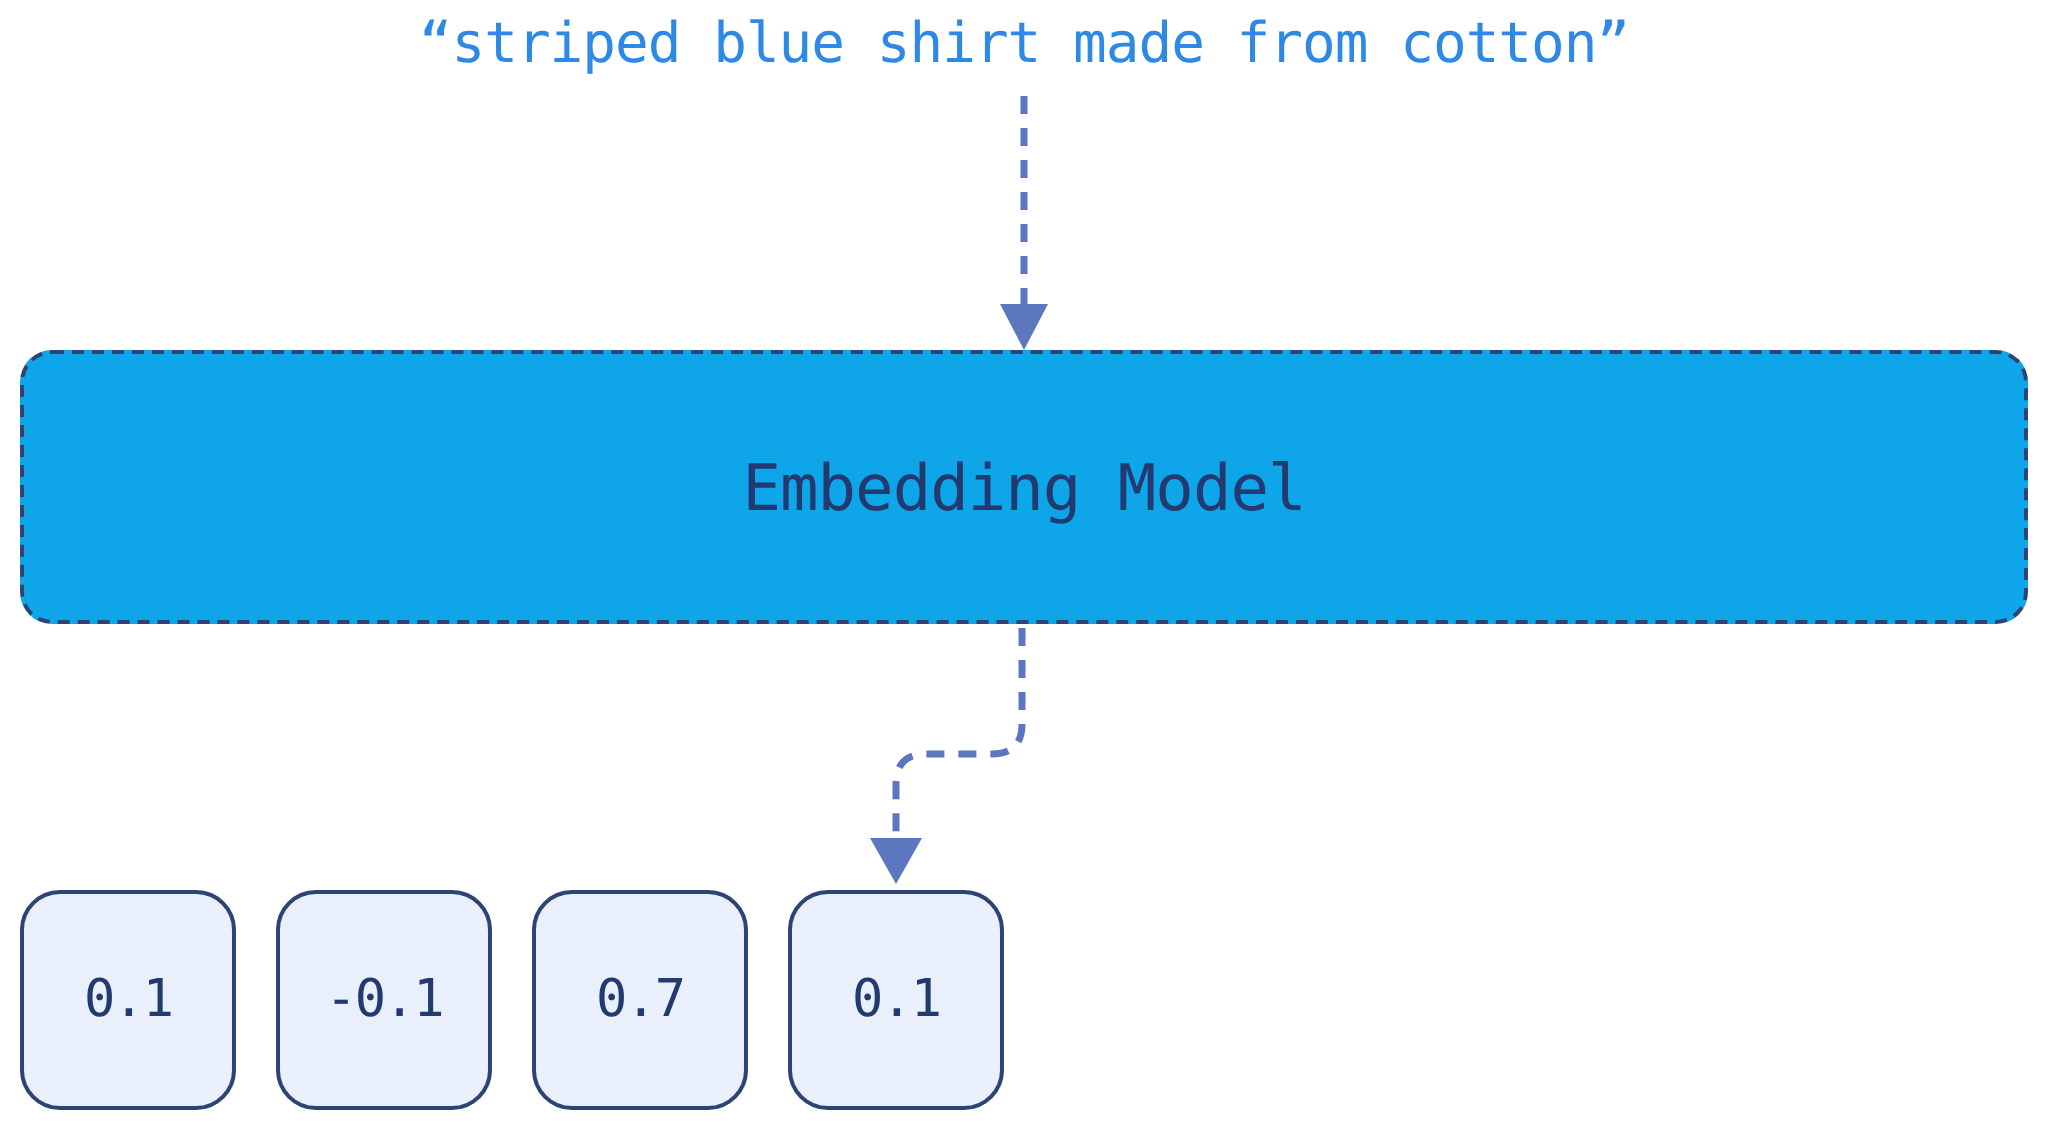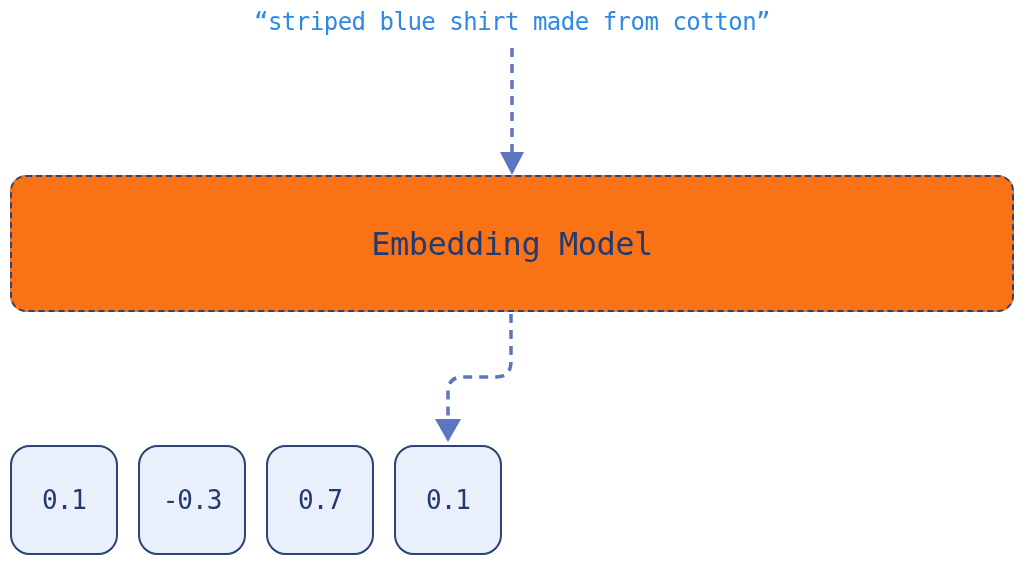--- a/index.html
+++ b/index.html
@@ -18,42 +18,42 @@
     background: #ffffff;
   }
   .query-text {
     position: absolute;
     top: 0;
     left: 0;
     width: 100%;
     height: 44px;
     line-height: 44px;
     text-align: center;
-    font-size: 24px;
+    font-size: 28px;
     font-weight: 500;
     color: #2d89e5;
     letter-spacing: -0.5px;
     white-space: nowrap;
   }
   .arrows {
     position: absolute;
     top: 0;
     left: 0;
     width: 1024px;
     height: 564px;
     pointer-events: none;
   }
   .model-box {
     position: absolute;
     left: 10px;
     top: 175px;
     width: 1004px;
     height: 137px;
     box-sizing: border-box;
-    background: #f97316;
+    background: #0ea5e9;
     border: 2px dashed #2d4373;
     border-radius: 16px;
     display: flex;
     align-items: center;
     justify-content: center;
   }
   .model-label {
     font-size: 32px;
     font-weight: 500;
     color: #223a70;
@@ -109,21 +109,21 @@
 
   <div class="model-box">
     <span class="model-label">Embedding Model</span>
   </div>
 
   <div class="values-row">
     <div class="value-box">
       <span class="value-label">0.1</span>
     </div>
     <div class="value-box">
-      <span class="value-label">-0.3</span>
+      <span class="value-label">-0.1</span>
     </div>
     <div class="value-box">
       <span class="value-label">0.7</span>
     </div>
     <div class="value-box">
       <span class="value-label">0.1</span>
     </div>
   </div>
 
 </div>

